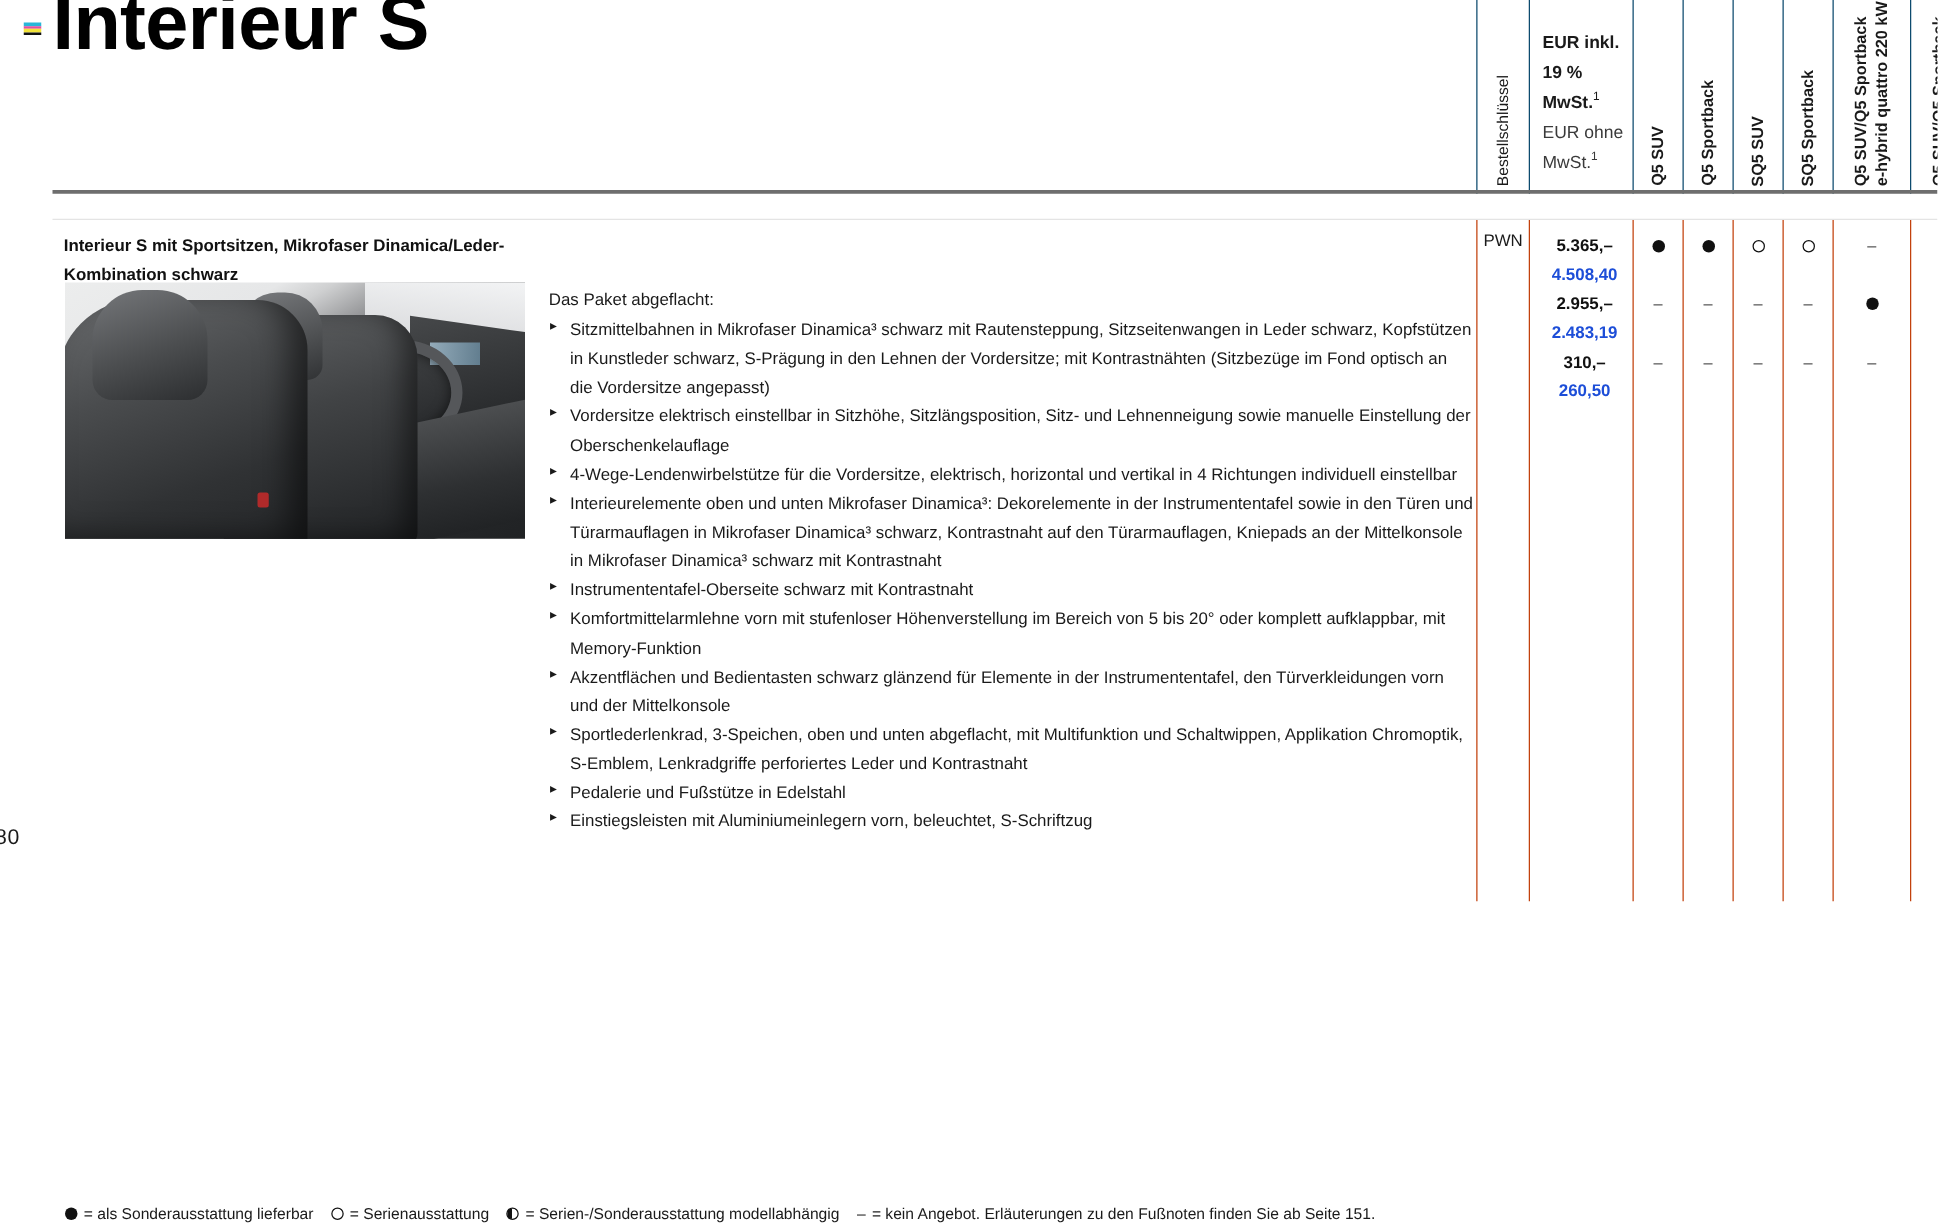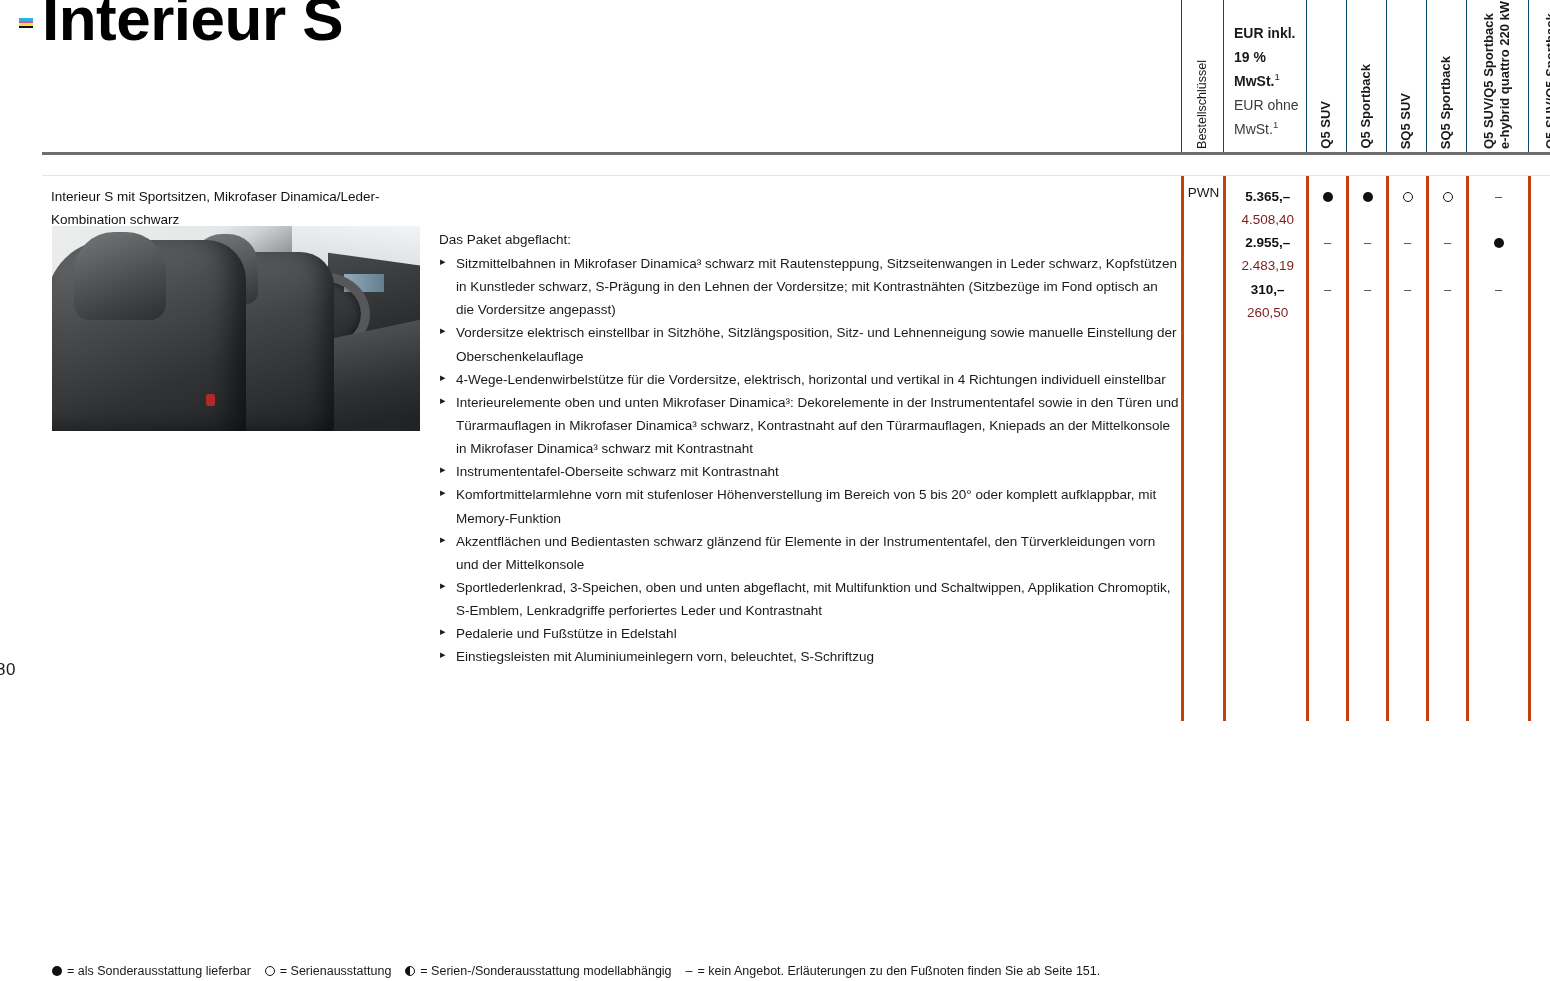--- a/index.html
+++ b/index.html
@@ -123,21 +123,21 @@
     top: 176px;
     width: 1508px;
   }
 
   .item-title {
     position: absolute;
     left: 9px;
     top: 9px;
     width: 400px;
     font-size: 13.5px;
-    font-weight: normal;
+    font-weight: bold;
     line-height: 1.72;
     color: #111;
   }
 
   .photo {
     position: absolute;
     left: 10px;
     top: 50px;
     width: 368px;
     height: 205px;
@@ -234,21 +234,21 @@
   
   .data-cols {
     position: absolute;
     left: 1139px;
     top: 0;
     display: flex;
     align-items: stretch;
     height: 545px;
   }
   .dcell {
-    border-left: 3px solid #c2410c;
+    border-left: 1px solid #c2410c;
     box-sizing: border-box;
     position: relative;
   }
   .dcell:last-child { border-right: 1px solid #dddddd; }
 
   .key-txt {
     position: absolute;
     top: 9px; left: 0; width: 100%;
     text-align: center;
     font-size: 13.5px;
@@ -257,21 +257,21 @@
 
   .prices {
     position: absolute;
     top: 9px;
     right: 12px;
     text-align: center;
     font-size: 13.5px;
     line-height: 1.715;
   }
   .prices .gross { font-weight: bold; color: #111; }
-  .prices .net   { font-weight: normal; color: #7f1d1d; }
+  .prices .net   { font-weight: bold; color: #1d4ed8; }
 
   .marks {
     position: absolute;
     top: 9px; left: 0; width: 100%;
     display: flex;
     flex-direction: column;
     align-items: center;
   }
   .markrow {
     height: 23.2px;

